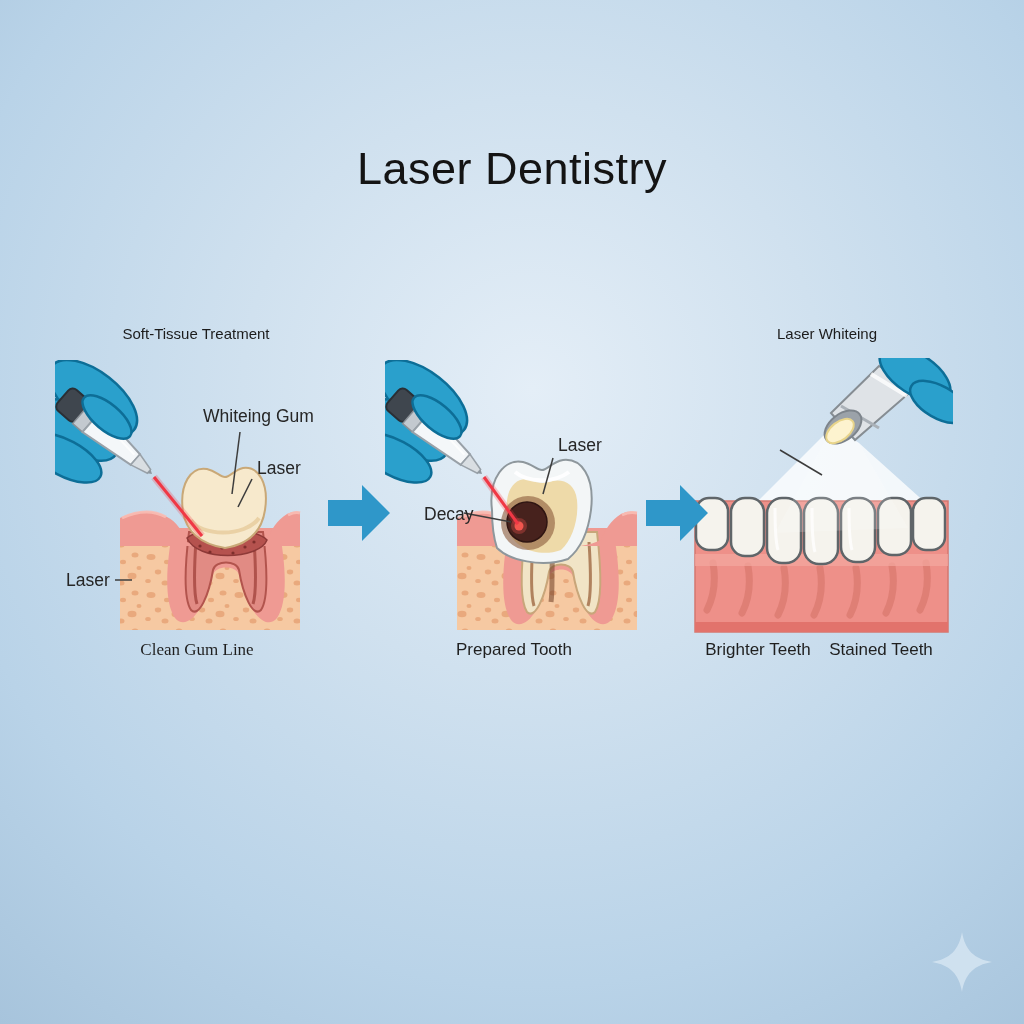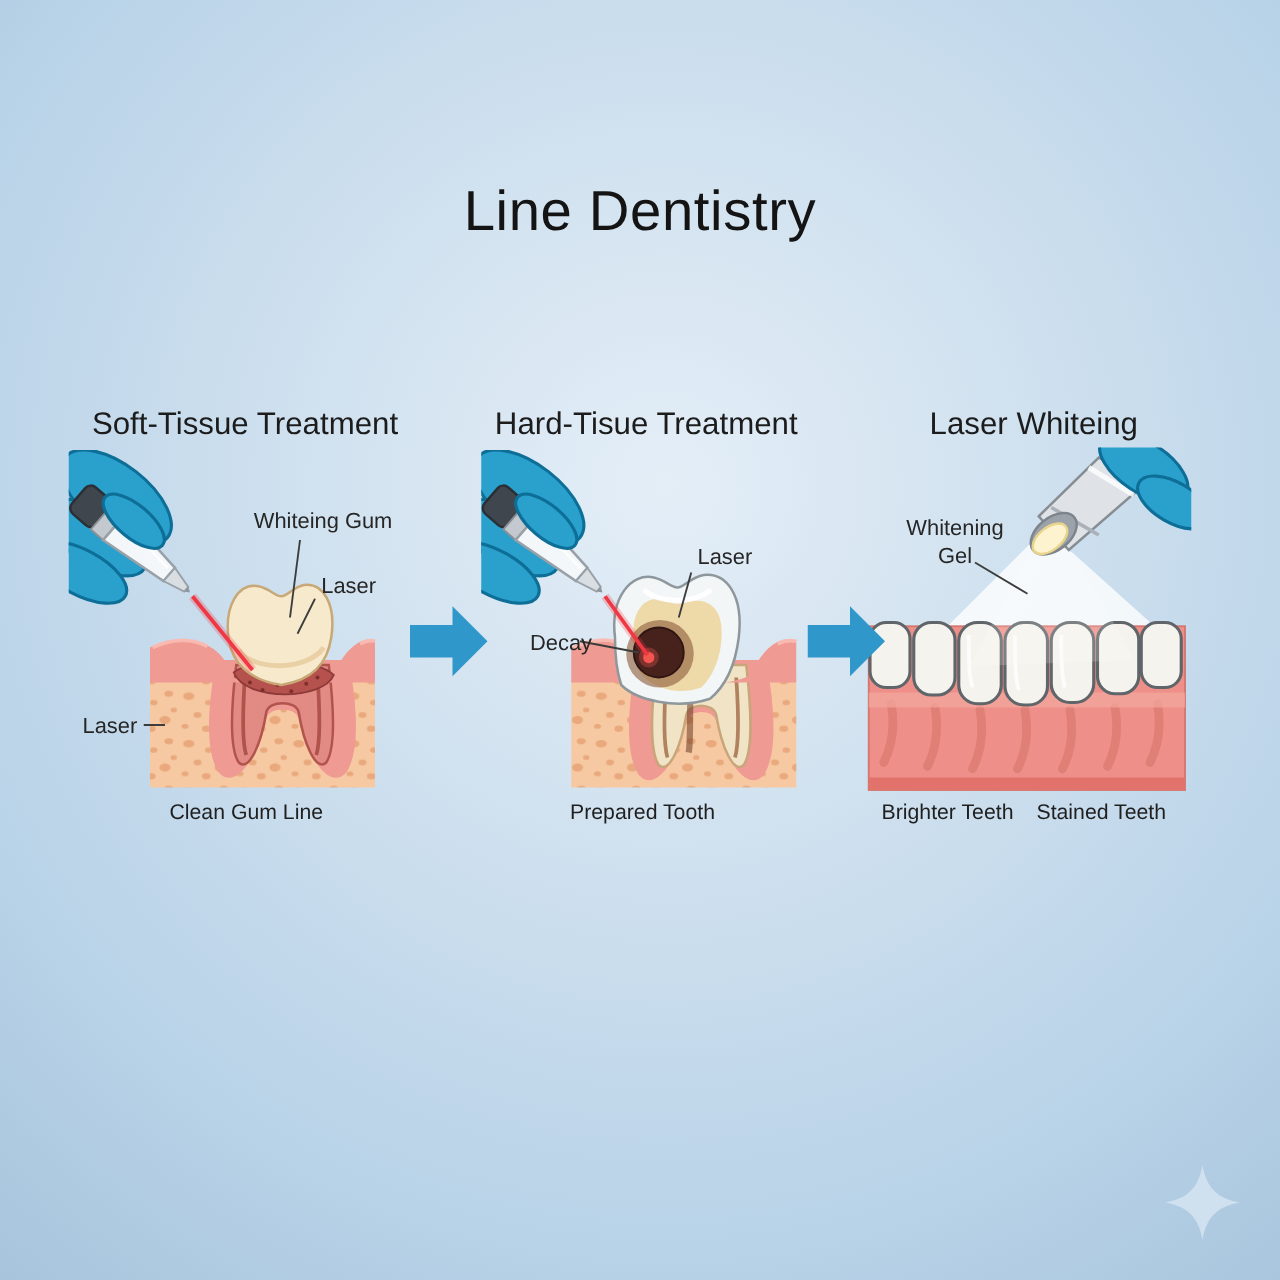--- a/index.html
+++ b/index.html
@@ -3,35 +3,34 @@
 <meta charset="utf-8">
 <style>
   html,body{margin:0;padding:0;}
   #stage{
     position:relative;width:1024px;height:1024px;overflow:hidden;
     background:radial-gradient(circle at 52% 38%, #e4eef7 0%, #d0e1ef 35%, #b9d3e8 72%, #a7c4dc 100%);
     font-family:"Liberation Sans", sans-serif;color:#222;
   }
   .abs{position:absolute;}
   .title{top:143px;left:512px;transform:translateX(-50%);font-size:45px;letter-spacing:.5px;color:#141414;white-space:nowrap;}
-  .heading{top:325px;transform:translateX(-50%);font-size:25px;color:#1c1c1c;white-space:nowrap;text-align:right;}
+  .heading{top:325px;transform:translateX(-50%);font-size:15px;color:#1c1c1c;white-space:nowrap;text-align:right;}
   .caption{top:640px;transform:translateX(-50%);font-size:17px;color:#1f1f1f;white-space:nowrap;}
   .lbl{font-size:17.5px;color:#262626;white-space:nowrap;}
   .lbl.center{transform:translateX(-50%);white-space:normal;text-align:center;line-height:1.25;}
   svg{display:block;}
 </style>
 </head>
 <body>
 
 <div id="stage">
 
-  <div class="abs title">Line Dentistry</div>
+  <div class="abs title">Laser Dentistry</div>
 
   <div class="abs heading" style="left:196px;">Soft-Tissue Treatment</div>
-  <div class="abs heading" style="left:517px;">Hard-Tisue Treatment</div>
   <div class="abs heading" style="left:827px;">Laser Whiteing</div>
 
   <svg class="abs" style="left:55px;top:360px;" width="265" height="278" viewBox="0 0 265 278">
     <defs>
       <pattern id="bone1" width="44" height="38" patternUnits="userSpaceOnUse">
         <rect width="44" height="38" fill="#f6c9a2"></rect>
         <ellipse cx="8" cy="7" rx="4.5" ry="3" fill="#e9a97d"></ellipse>
         <ellipse cx="24" cy="12" rx="3" ry="2.2" fill="#e9a97d"></ellipse>
         <ellipse cx="36" cy="5" rx="3.5" ry="2.5" fill="#e9a97d"></ellipse>
         <ellipse cx="15" cy="22" rx="3.2" ry="2.4" fill="#e9a97d"></ellipse>
@@ -216,20 +215,19 @@
 
   <svg class="abs" style="left:930px;top:930px;" width="64" height="64" viewBox="0 0 64 64">
     <path d="M32,2 C35,20 44,29 62,32 C44,35 35,44 32,62 C29,44 20,35 2,32 C20,29 29,20 32,2 Z" fill="#d3e3f1" opacity=".9"></path>
   </svg>
 
   <div class="abs lbl" style="left:203px;top:406px;">Whiteing Gum</div>
   <div class="abs lbl" style="left:257px;top:458px;">Laser</div>
   <div class="abs lbl" style="left:66px;top:570px;">Laser</div>
   <div class="abs lbl" style="left:558px;top:435px;">Laser</div>
   <div class="abs lbl" style="left:424px;top:504px;">Decay</div>
-  <div class="abs lbl center" style="left:764px;top:412px;width:100px;">Whitening Gel</div>
-
-  <div class="abs caption" style="left:197px;">Clean Gum Line</div>
+
+  <div class="abs caption" style="left:197px;font-family:Liberation Serif, serif;">Clean Gum Line</div>
   <div class="abs caption" style="left:514px;text-align:center;">Prepared Tooth</div>
   <div class="abs caption" style="left:758px;">Brighter Teeth</div>
   <div class="abs caption" style="left:881px;">Stained Teeth</div>
 
 </div>
 
 </body></html>

